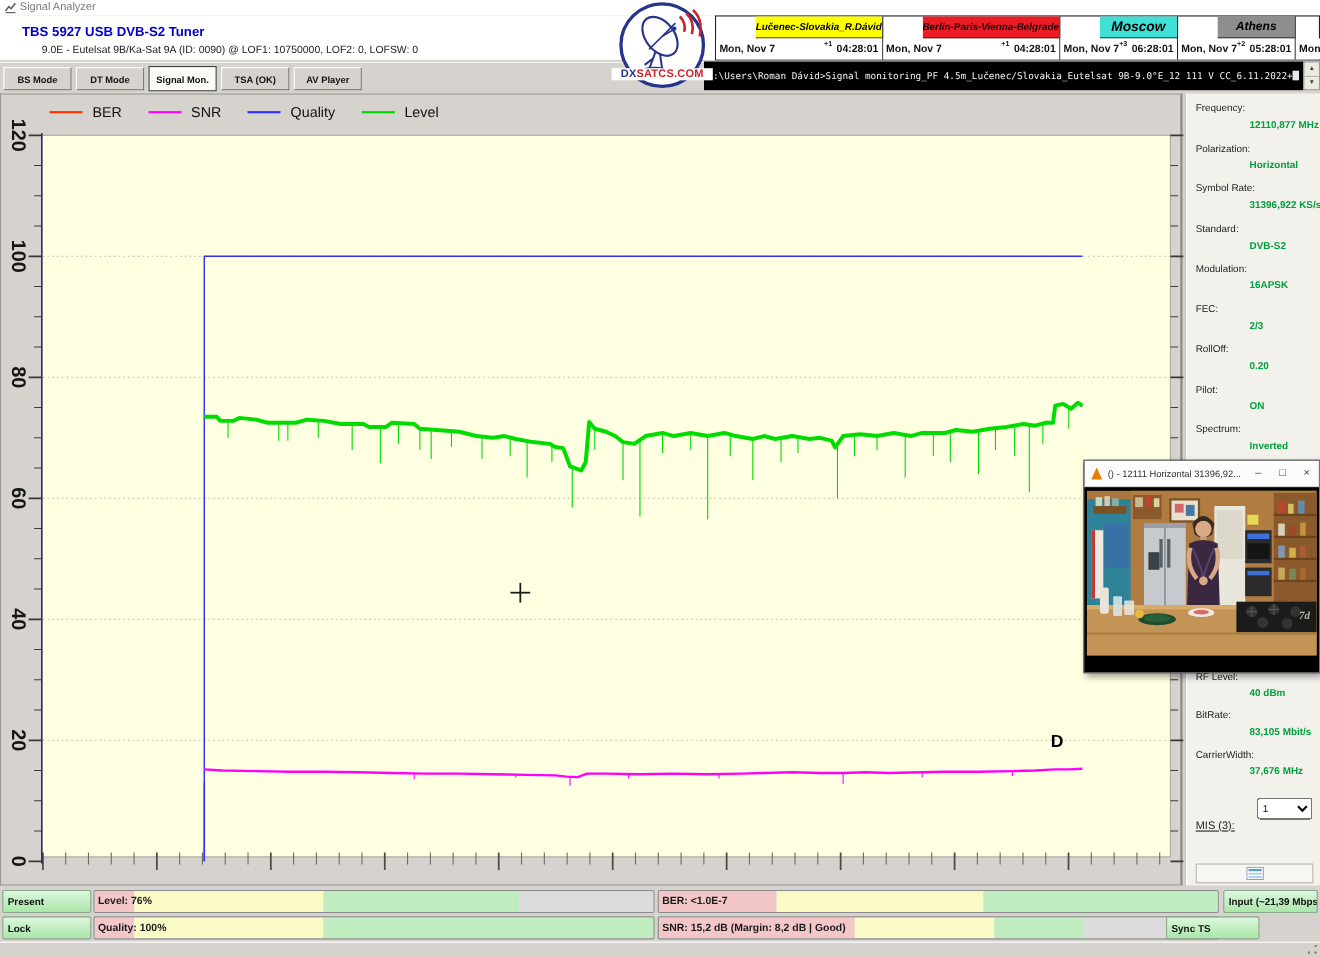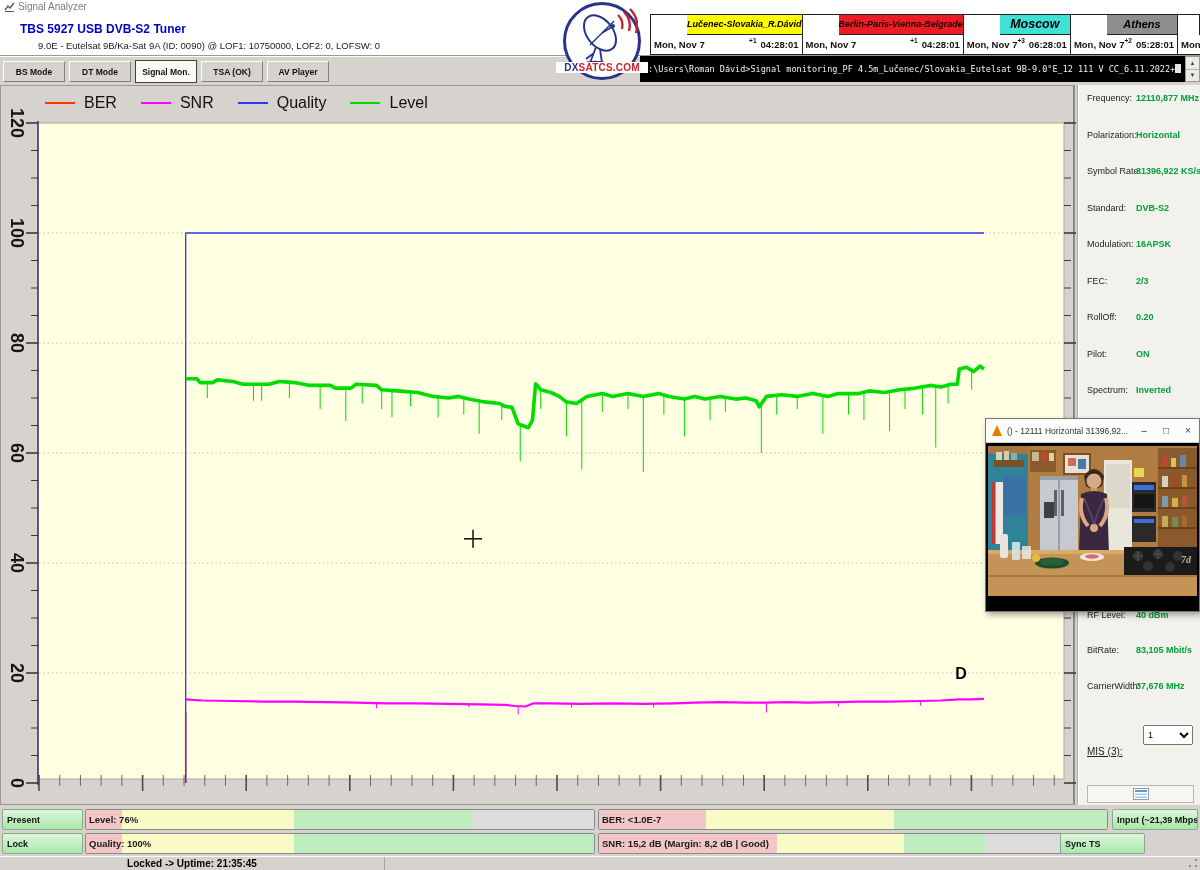--- a/index.html
+++ b/index.html
@@ -41,28 +41,28 @@
 
 #tabbar{position:absolute;left:0;top:56px;width:640px;height:29px;background:#D6D3CE;border-top:1px solid #fff;}
 .tab{position:absolute;top:4px;height:21px;width:62px;background:#D6D3CE;border:1px solid #808080;border-top-color:#fff;border-left-color:#fff;font-size:8.5px;font-weight:600;display:flex;align-items:center;justify-content:center;cursor:pointer;white-space:nowrap;}
 .tab.active{background:#FBFBF6;border:1px solid #404040;height:23px;top:3px;z-index:2;}
 
 
 #chartpanel{position:absolute;left:0;top:85px;width:1075px;height:720px;background:#D6D3CE;border:1px solid #9a9a94;border-right:2px solid #8a8a84;}
 #chart-legend{position:absolute;left:44px;top:8px;display:flex;align-items:center;z-index:2;}
 .leg-item{display:flex;align-items:center;margin-right:24px;}
 .leg-line{width:30px;height:0;border-top:2px solid #000;margin-right:9px;}
-.leg-label{font-size:16px;color:#111;text-align:right;}
+.leg-label{font-size:13px;color:#111;text-align:right;}
 #plot-svg{position:absolute;left:0;top:0;}
 
 
 #rightpanel{position:absolute;left:1077px;top:85px;width:123px;height:720px;background:#F2F1EC;border-left:2px groove #fff;}
 .prow{position:absolute;left:0;width:123px;height:14px;}
 .prow .pl{position:absolute;left:8px;top:0;font-size:9px;color:#222;}
-.prow .pv{position:absolute;left:57px;top:0;font-size:9px;font-weight:bold;color:#00A03C;white-space:nowrap;}
+.prow .pv{position:absolute;left:57px;top:15px;font-size:9px;font-weight:bold;color:#00A03C;white-space:nowrap;}
 #mis-row{position:absolute;left:0;width:123px;}
 #mis-label{position:absolute;left:8px;top:21px;font-size:10px;color:#222;text-decoration:underline;}
 #mis-select{position:absolute;left:64px;top:0;width:50px;height:20px;font-size:9px;font-family:"Liberation Sans",sans-serif;}
 #panel-btn{position:absolute;left:8px;top:700px;width:107px;height:18px;background:#F7F6F2;border:1px solid #b8b6b0;display:flex;align-items:center;justify-content:center;cursor:pointer;}
 
 
 #videowin{position:absolute;left:985px;top:418px;width:215px;height:194px;background:#000;border:1px solid #777;box-shadow:2px 3px 6px rgba(0,0,0,.35);z-index:10;}
 #video-tb{position:absolute;left:0;top:0;width:213px;height:24px;background:#FCFCFC;border-bottom:1px solid #ccc;display:flex;align-items:center;}
 #vlc-icon{width:0;height:0;border-left:5px solid transparent;border-right:5px solid transparent;border-bottom:11px solid #E97B00;margin:0 5px 0 6px;position:relative;}
 #video-title{font-size:8.5px;color:#333;white-space:nowrap;overflow:hidden;flex:1 1 auto;}
@@ -551,15 +551,14 @@
       <div class="seg" style="background: rgb(243, 198, 200); left: 0%; width: 35%;"></div>
       <div class="seg" style="background: rgb(250, 250, 198); left: 35%; width: 25%;"></div>
       <div class="seg" style="background: rgb(191, 237, 191); left: 60%; width: 16%;"></div>
       <div class="seg" style="background: rgb(220, 220, 220); left: 76%; width: 24%;"></div>
       <div class="blabel">SNR: 15,2 dB (Margin: 8,2 dB | Good)</div>
     </div>
     <div class="pill" style="left: 1060px; top: 833px; width: 85px;">Sync TS</div>
   </div>
 
 <div id="statusbar">
-  <div class="scell" id="scell0">Locked -&gt; Uptime: 21:35:45</div>
   <div id="grip"></div>
 </div>
 
 </body></html>

